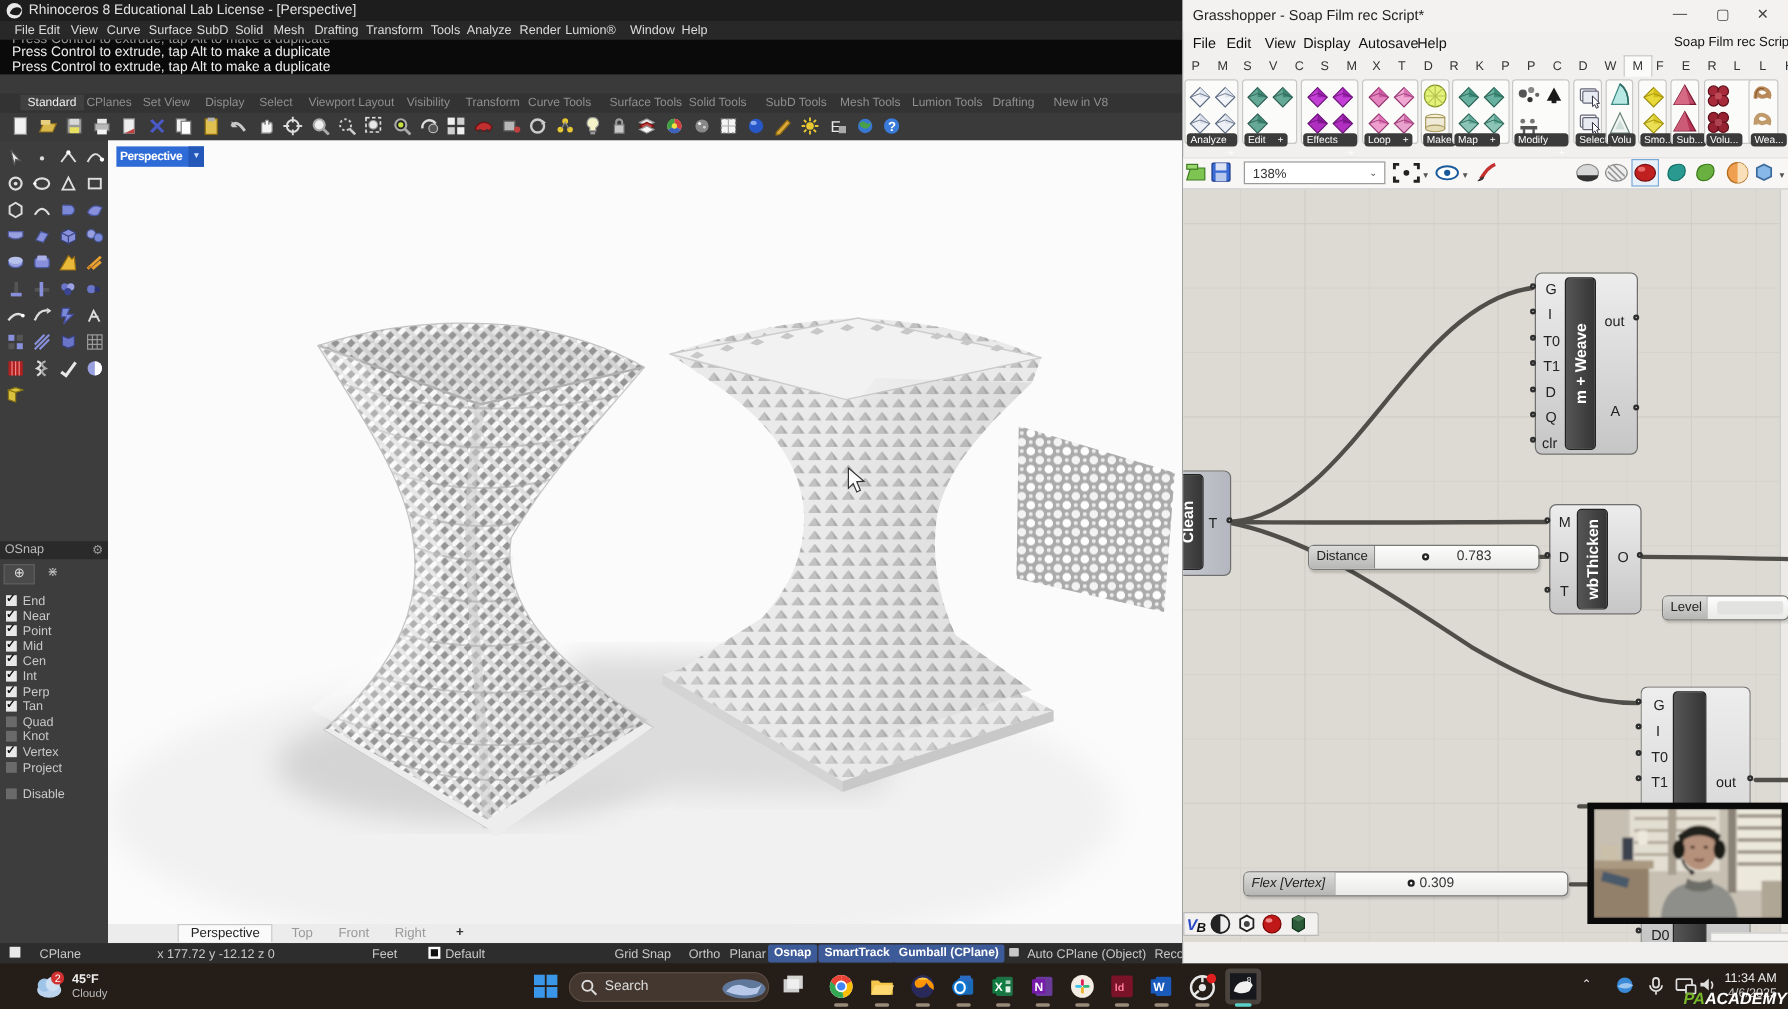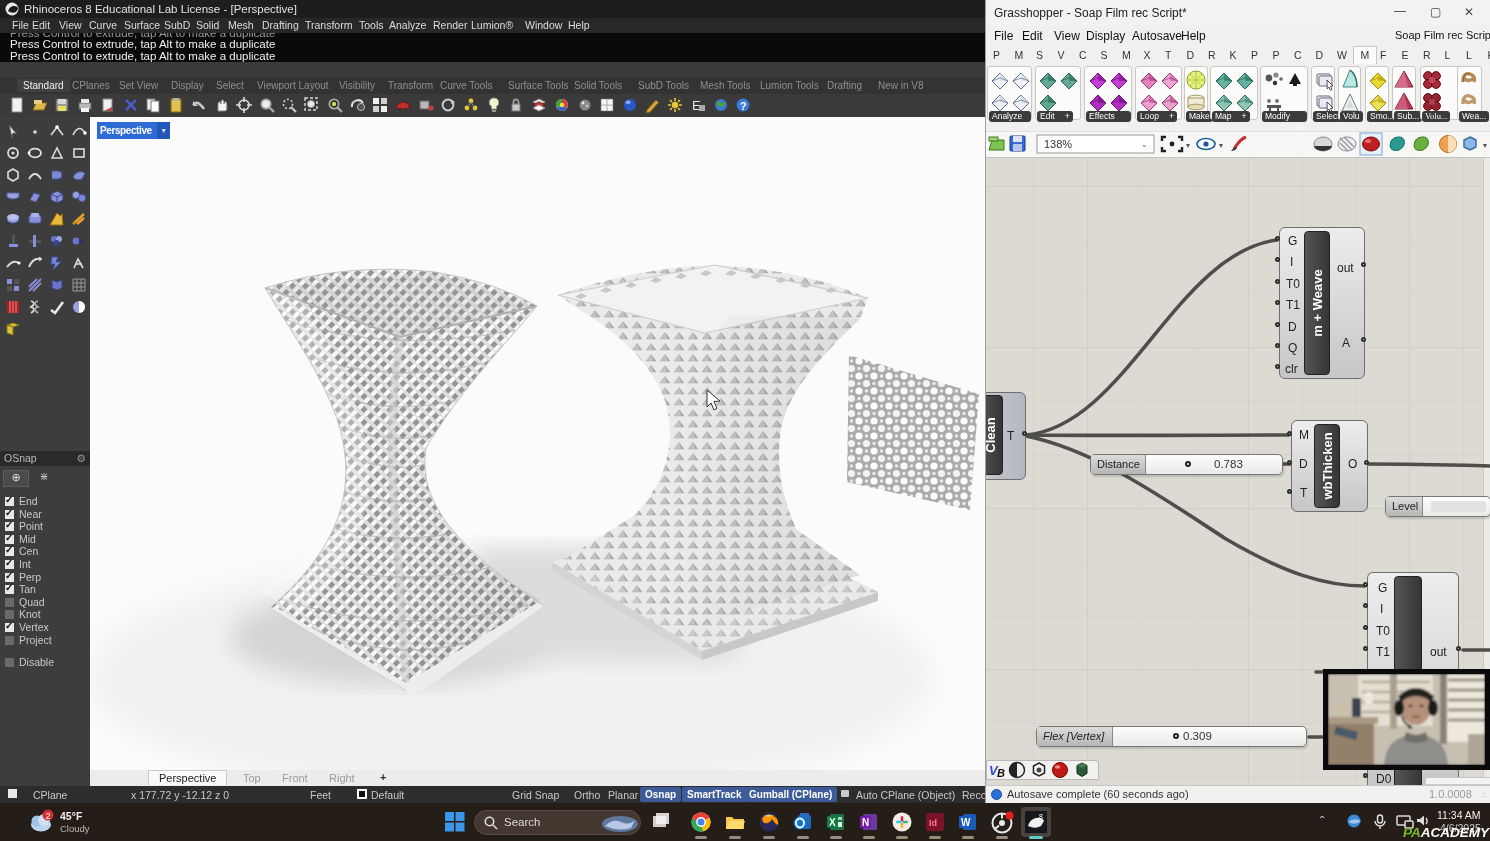--- a/index.html
+++ b/index.html
@@ -696,21 +696,21 @@
         </div>
         <div class="ggrp" style="left:406px;width:24px;">
       <svg width="22" height="50" style="position:absolute;left:0;top:0;">
             <path d="M11 4 L20 20 H2 Z" fill="#c04968" stroke="#7a1a32"></path>
             <path d="M11 4 L15 20 H2 Z" fill="#d66a85"></path>
              <path d="M11 26 L20 42 H2 Z" fill="#b93355" stroke="#7a1a32"></path>
             <path d="M11 26 L15 42 H2 Z" fill="#cc5b77"></path>
           </svg>
       <div class="glabel">Sub...</div>
         </div>
-        <div class="ggrp" style="left:434px;width:48px;font-family:Liberation Serif, serif;">
+        <div class="ggrp" style="left:434px;width:48px;">
       <svg width="22" height="50" style="position:absolute;left:0;top:0;">
             <g fill="#a62a3a" stroke="#5e0f1a">
               <circle cx="7" cy="9" r="4.4"></circle>
               <circle cx="15" cy="9" r="4.4"></circle>
               <circle cx="7" cy="17" r="4.4"></circle>
               <circle cx="15" cy="17" r="4.4"></circle>
             </g>
             <circle cx="11" cy="13" r="3" fill="#c04b58"></circle>
              <g fill="#962231" stroke="#5e0f1a">
               <circle cx="7" cy="31" r="4.4"></circle>
@@ -868,26 +868,20 @@
             <path d="M30 1.5 a7.5 7.5 0 0 0 0 15 Z" fill="#222"></path>
     <path d="M52 2 l5.5 3 v7 l-5.5 3 l-5.5 -3 v-7 Z" fill="#f8f8f8" stroke="#222" stroke-width="1.5"></path>
             <circle cx="52" cy="9" r="2.5" fill="#444"></circle>
     <circle cx="73" cy="9" r="7.5" fill="#c01818" stroke="#700"></circle>
             <ellipse cx="70.5" cy="6" rx="2.8" ry="1.8" fill="#ef8888"></ellipse>
     <path d="M95 2 l5 2.5 v8 l-5 3 l-5 -3 v-8 Z" fill="#2a5a38" stroke="#0f3018"></path>
             <path d="M95 2 l5 2.5 l-5 2.5 l-5 -2.5 Z" fill="#477a52"></path>
           </svg></div>
         <div style="position:absolute;left:439px;top:619px;width:66px;height:8px;background:#f4f3f1;border:1px solid #c8c8c6;"></div>
       </div>
-  <div id="ghstatus">
-    <div style="position:absolute;left:5px;top:3px;width:11px;height:11px;border-radius:50%;background:#2a6fd6;border:1px solid #1a4fa6;"></div>
-    <span style="position:absolute;left:21px;top:2px;">Autosave complete (60 seconds ago)</span>
-    <span style="position:absolute;left:443px;top:2px;color:#9a9a98;">1.0.0008</span>
-    <span style="position:absolute;left:494px;top:4px;color:#aaa;font-size:8px;">.::</span>
-  </div>
 </div>
 
 <div id="taskbar">
       <svg width="30" height="26" style="position:absolute;left:28px;top:6px;">
         <ellipse cx="13" cy="16" rx="10" ry="6.5" fill="#bcd4ee"></ellipse>
         <circle cx="9" cy="12" r="5.5" fill="#9ec4e8"></circle>
         <circle cx="16" cy="11" r="6" fill="#cfe0f2"></circle>
         <circle cx="20" cy="6" r="5.5" fill="#d03030"></circle>
         <text x="17.6" y="9.5" font-size="9" fill="#fff" font-family="Liberation Sans">2</text>
       </svg>

